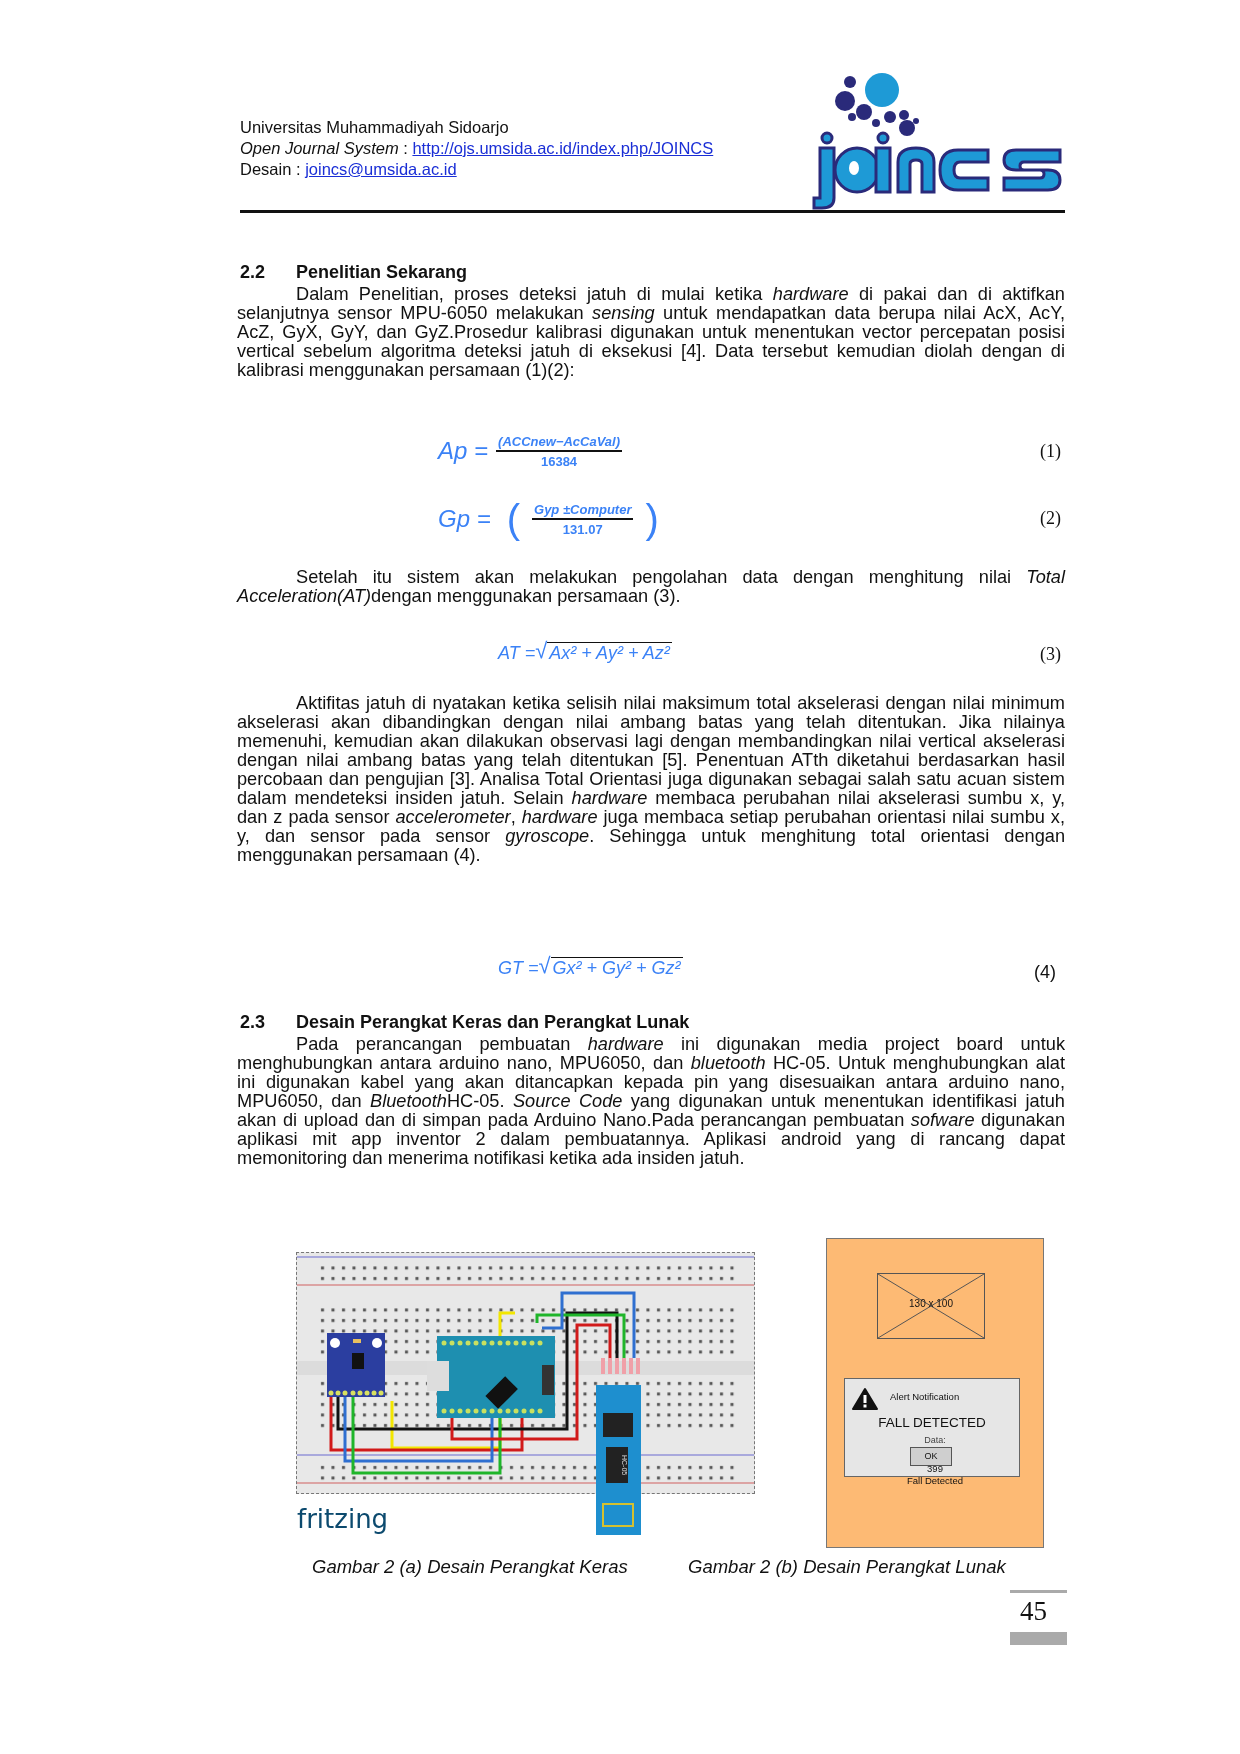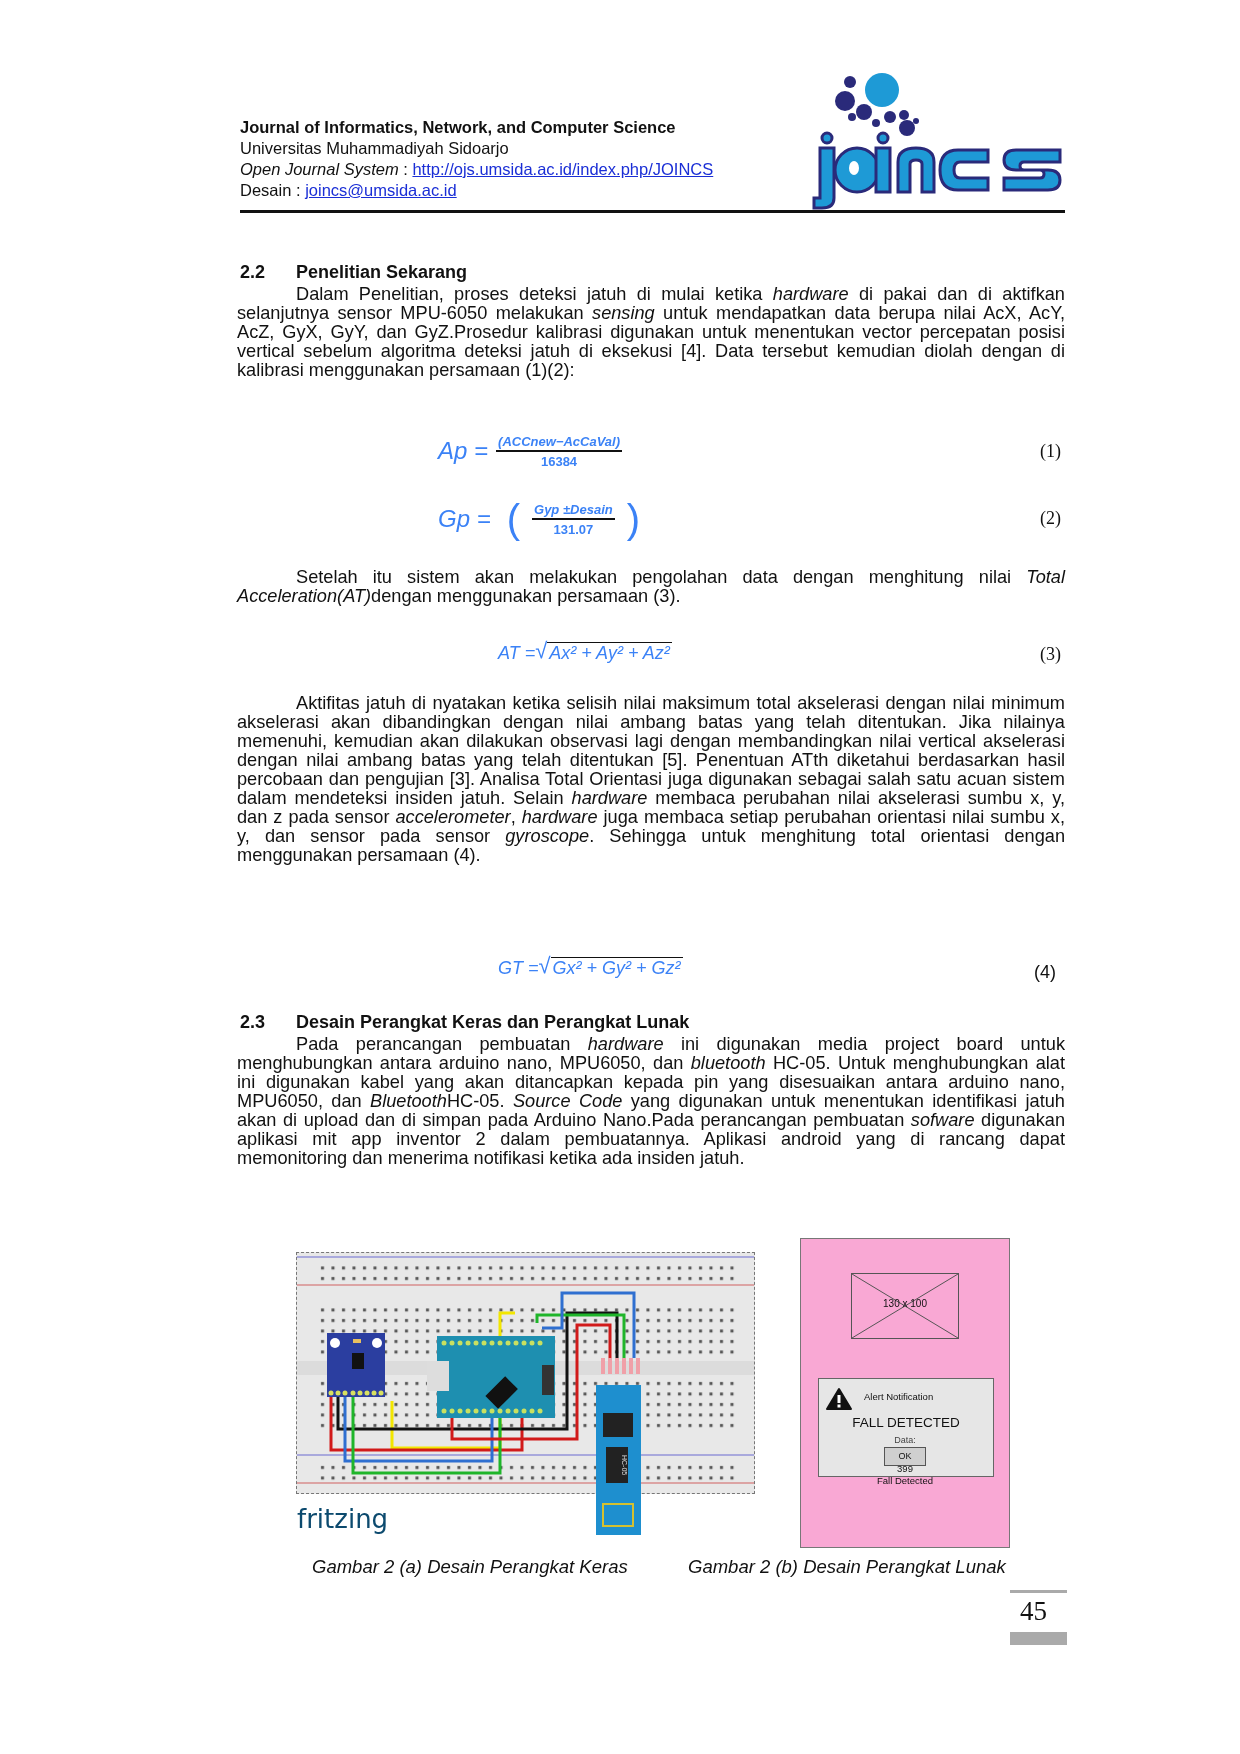--- a/index.html
+++ b/index.html
@@ -23,32 +23,31 @@
 
   .eq { font-family:Liberation Sans, sans-serif; font-style:italic; color:#3b82f6; }
   .eqn { font-family:"Liberation Serif", serif; font-size:18px; }
 
   .frac { display:inline-flex; flex-direction:column; align-items:center; vertical-align:middle; }
   .frac .n { font-size:13px; font-weight:bold; padding:0 2px 1px; border-bottom:2px solid #111; }
   .frac .d { font-size:13px; font-weight:bold; font-style:normal; padding-top:2px; }
 
   
   .fig-a { left:296px; top:1252px; width:457px; height:240px; background:#e9e9e9; border:1px dashed #777; }
-  .fig-b { left:800px; top:1238px; width:208px; height:308px; border:1.5px solid #777; background:#f9a8d4; }
+  .fig-b { left:826px; top:1238px; width:208px; height:308px; border:1.5px solid #777; background:#fdba74;padding-left:8px; }
   .cap { top:1556px; font-size:18.5px; font-style:italic; }
 
   .pgtop { left:1010px; top:1590px; width:57px; height:3px; background:#aaa; }
   .pgnum { left:1020px; top:1596px; font-family:"Liberation Serif", serif; font-size:27px; }
   .pgbar { left:1010px; top:1632px; width:57px; height:13px; background:#aaa; }
 </style>
 </head>
 <body>
 
 <div class="abs hdr">
-  <div class="jt">Journal of Informatics, Network, and Computer Science</div>
   <div>Universitas Muhammadiyah Sidoarjo</div>
   <div><span class="i">Open Journal System</span><span> : </span><a>http://ojs.umsida.ac.id/index.php/JOINCS</a></div>
   <div><span>Desain : </span><a>joincs@umsida.ac.id</a></div>
 </div>
 
 <div class="abs logo">
   <svg width="254" height="140" viewBox="0 0 254 140">
     <circle cx="70" cy="20" r="17" fill="#1e9ad6"></circle>
     <circle cx="38" cy="12" r="6" fill="#2a2a7a"></circle>
     <circle cx="33" cy="31" r="10" fill="#2a2a7a"></circle>
@@ -90,21 +89,21 @@
     <span class="n">(ACCnew−AcCaVal)</span>
     <span class="d">16384</span>
   </span>
 </div>
 <div class="abs eqn" style="left:1040px; top:441px;">(1)</div>
 
 <div class="abs eq" style="left:438px; top:494px; height:50px; display:flex; align-items:center; gap:12px;">
   <span style="font-size:24px; margin-right:4px;">Gp =</span>
   <span style="font-size:40px; font-style:normal; font-weight:100;">(</span>
   <span class="frac">
-    <span class="n">Gyp ±Desain</span>
+    <span class="n">Gyp ±Computer</span>
     <span class="d">131.07</span>
   </span>
   <span style="font-size:40px; font-style:normal; font-weight:100;">)</span>
 </div>
 <div class="abs eqn" style="left:1040px; top:508px;">(2)</div>
 
 <div class="abs par" style="top:568px;">
   <span class="ind"></span><span>Setelah itu sistem akan melakukan pengolahan data dengan menghitung nilai </span><i>Total Acceleration(AT)</i><span>dengan menggunakan persamaan (3).</span>
 </div>
 

